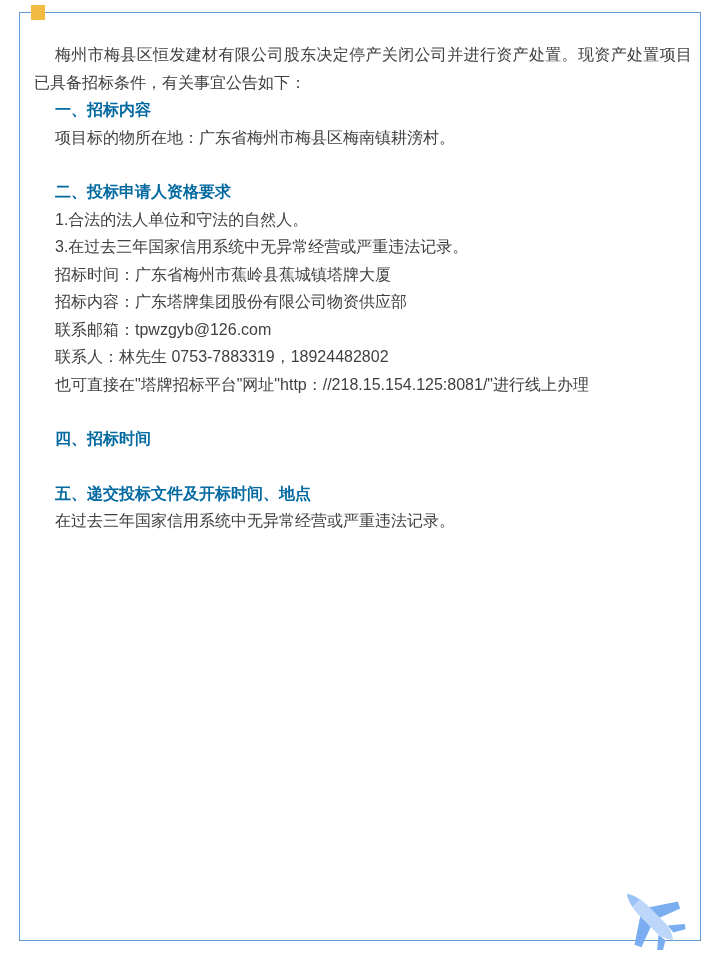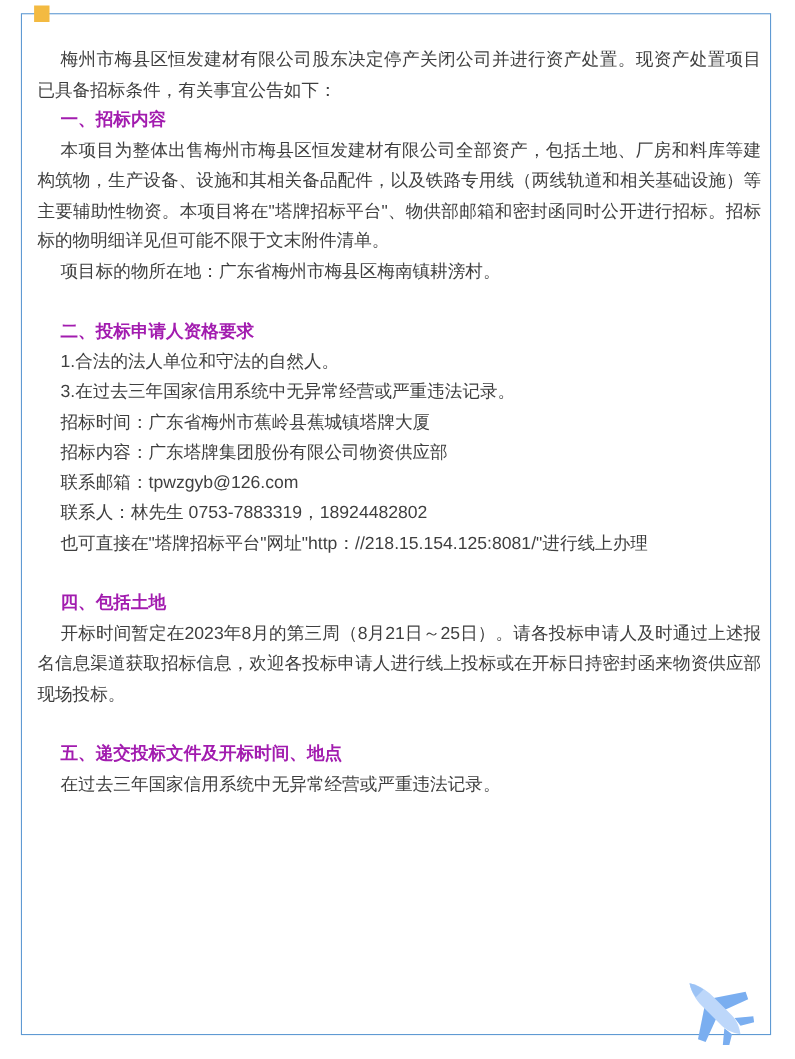--- a/index.html
+++ b/index.html
@@ -38,21 +38,21 @@
     text-align: justify;
   }
   .para {
     text-indent: 21px;
     margin: 0;
   }
   .heading {
     text-indent: 21px;
     margin: 0;
     font-weight: bold;
-    color: #a21caf;
+    color: #0369a1;
   }
   .heading.gap { margin-top: 27px; }
   .plane {
     position: absolute;
     left: 615px; top: 882px;
     width: 70px; height: 70px;
     z-index: 3;
     transform: rotate(-45deg);
   }
 </style>
@@ -62,35 +62,33 @@
 <div class="page">
 
   <div class="corner-square"></div>
 
   <div class="frame">
     <div class="content">
 
       <p class="para">梅州市梅县区恒发建材有限公司股东决定停产关闭公司并进行资产处置。现资产处置项目已具备招标条件，有关事宜公告如下：</p>
 
       <p class="heading">一、招标内容</p>
-      <p class="para">本项目为整体出售梅州市梅县区恒发建材有限公司全部资产，包括土地、厂房和料库等建构筑物，生产设备、设施和其相关备品配件，以及铁路专用线（两线轨道和相关基础设施）等主要辅助性物资。本项目将在"塔牌招标平台"、物供部邮箱和密封函同时公开进行招标。招标标的物明细详见但可能不限于文末附件清单。</p>
       <p class="para">项目标的物所在地：广东省梅州市梅县区梅南镇耕滂村。</p>
 
       <p class="heading gap">二、投标申请人资格要求</p>
       <p class="para">1.合法的法人单位和守法的自然人。</p>
       <p class="para">3.在过去三年国家信用系统中无异常经营或严重违法记录。</p>
 
       <p class="para">招标时间：广东省梅州市蕉岭县蕉城镇塔牌大厦</p>
       <p class="para">招标内容：广东塔牌集团股份有限公司物资供应部</p>
       <p class="para">联系邮箱：tpwzgyb@126.com</p>
       <p class="para">联系人：林先生 0753-7883319，18924482802</p>
       <p class="para">也可直接在"塔牌招标平台"网址"http：//218.15.154.125:8081/"进行线上办理</p>
 
-      <p class="heading gap">四、包括土地</p>
-      <p class="para">开标时间暂定在2023年8月的第三周（8月21日～25日）。请各投标申请人及时通过上述报名信息渠道获取招标信息，欢迎各投标申请人进行线上投标或在开标日持密封函来物资供应部现场投标。</p>
+      <p class="heading gap">四、招标时间</p>
 
       <p class="heading gap">五、递交投标文件及开标时间、地点</p>
       <p class="para">在过去三年国家信用系统中无异常经营或严重违法记录。</p>
 
     </div>
   </div>
 
   <div class="plane">
     <svg width="70" height="70" viewBox="0 0 64 64" xmlns="http://www.w3.org/2000/svg">
       <path d="M31 22 L4 40 L7 46 L31 37 Z" fill="#7aaef0"></path>

